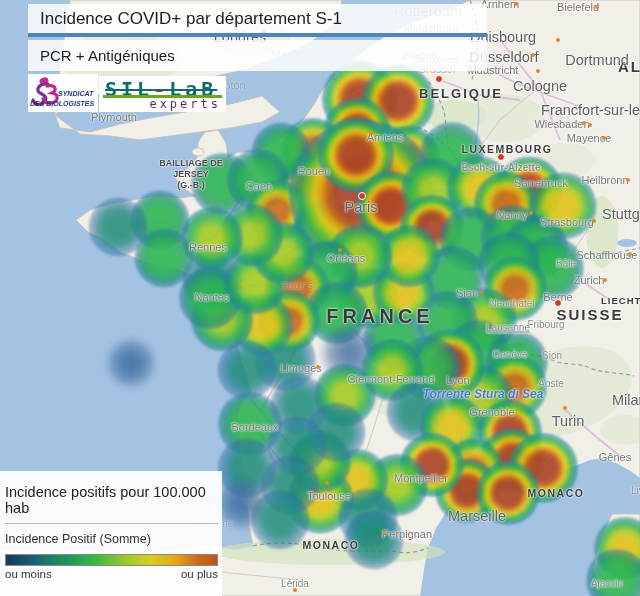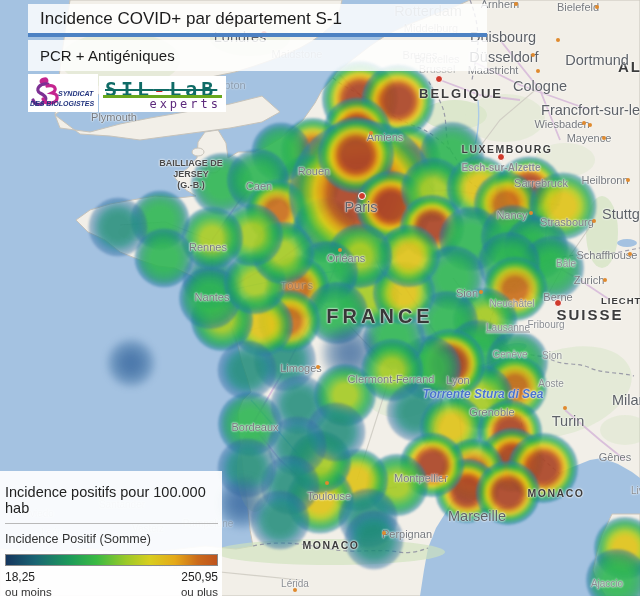--- a/index.html
+++ b/index.html
@@ -389,22 +389,18 @@
     </div>
     <div class="sil-bar"></div>
     <div class="sil-sub">experts</div>
   </div>
 
   <div id="legend">
     <div class="legend-title">Incidence positifs pour 100.000 hab</div>
     <div class="legend-divider"></div>
     <div class="legend-field">Incidence Positif (Somme)</div>
     <div class="legend-bar"></div>
-    <div class="legend-row">
-      <span>18,25</span>
-      <span>250,95</span>
-    </div>
     <div class="legend-row2">
       <span>ou moins</span>
       <span>ou plus</span>
     </div>
   </div>
 </div>
 
 </body></html>

